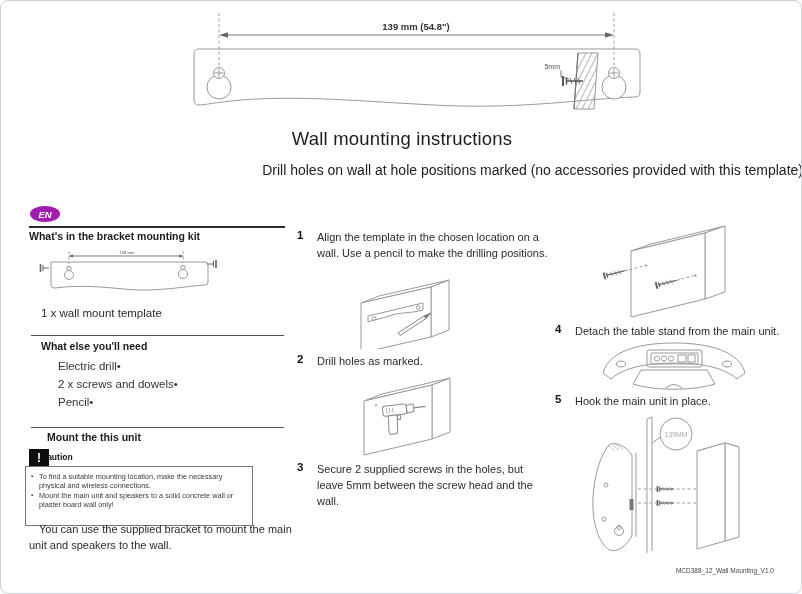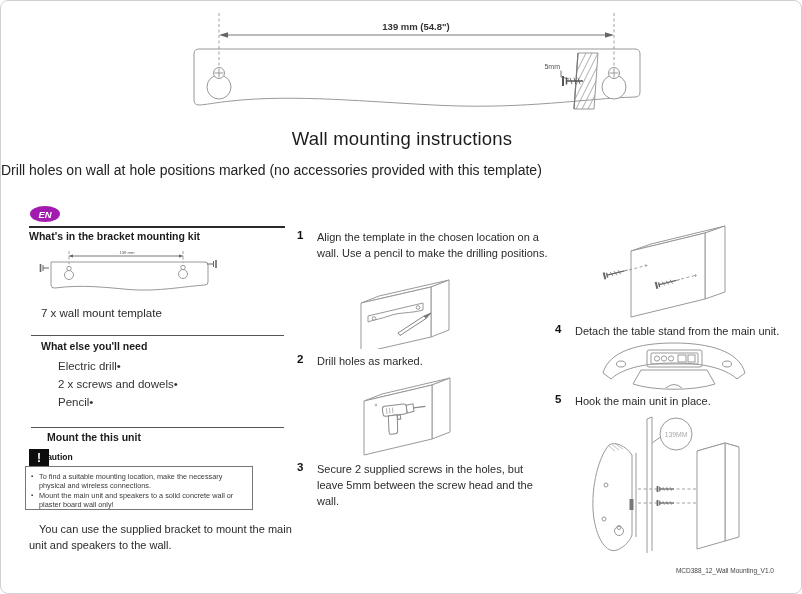--- a/index.html
+++ b/index.html
@@ -3,32 +3,32 @@
 <meta charset="utf-8">
 <style>
   html,body{margin:0;padding:0;background:#fff;}
   .page{
     position:relative;width:802px;height:594px;background:#fff;
     font-family:"Liberation Sans",sans-serif;color:#2b2b2b;overflow:hidden;
     border:1px solid #cfd2d4;border-radius:8px;box-sizing:border-box;
   }
   .abs{position:absolute;}
   .title{left:0;top:127px;width:802px;text-align:center;font-size:18.5px;font-weight:normal;color:#1c1c1c;letter-spacing:.2px;}
-  .subtitle{left:0;top:161px;width:802px;text-align:left;font-size:14px;color:#222;}
+  .subtitle{left:0;top:161px;width:802px;text-align:right;font-size:14px;color:#222;}
   .en-badge{left:29px;top:205px;width:30px;height:16px;background:#a21caf;color:#fff;border-radius:50%;
     font-size:9.5px;font-weight:bold;font-style:italic;display:flex;align-items:center;justify-content:center;}
   .rule{background:#2a2a2a;height:2px;}
   .rule.thin{height:1px;background:#555;}
   .h-bold{font-size:10.5px;font-weight:bold;color:#1c1c1c;}
   .body-txt{font-size:11px;line-height:15.5px;color:#2b2b2b;}
   .need-list{left:57px;top:356px;width:220px;font-size:11.5px;line-height:18.2px;color:#333;}
   .caution-icon{left:28px;top:448px;width:20px;height:18px;background:#0d0d0d;color:#fff;
     display:flex;align-items:center;justify-content:center;font-size:12px;font-weight:bold;}
   .caution-title{left:40px;top:451px;font-size:8.5px;font-weight:bold;color:#111;}
-  .caution-box{left:24px;top:465px;width:228px;height:44px;border:1px solid #777;box-sizing:border-box;
+  .caution-box{left:24px;top:465px;width:228px;height:60px;border:1px solid #777;box-sizing:border-box;
     padding:5px 6px 0 5px;}
   .c-row{display:flex;margin-bottom:1px;}
   .c-bullet{flex:none;width:8px;font-size:6px;line-height:9px;color:#333;}
   .c-text{flex:1;font-size:7.3px;line-height:9px;color:#3a3a3a;}
   .note{left:28px;top:521px;width:264px;text-indent:10px;}
   .step{position:absolute;display:flex;}
   .num{flex:none;width:20px;font-size:11.5px;font-weight:bold;color:#111;}
   .stext{flex:1;font-size:11px;line-height:16px;color:#2b2b2b;}
   .footer{left:0;top:566px;width:773px;text-align:right;font-size:6.5px;color:#444;}
   svg{display:block;}
@@ -132,21 +132,21 @@
       <line x1="4" y1="18" x2="4" y2="24" stroke-width="1"></line>
       <line x1="4" y1="21" x2="10" y2="21" stroke-width="1"></line>
     </g>
     <g class="scrw">
       <line x1="177" y1="13" x2="177" y2="21" stroke-width="1.6"></line>
       <line x1="174.5" y1="14" x2="174.5" y2="20" stroke-width="1"></line>
       <line x1="168" y1="17" x2="174.5" y2="17" stroke-width="1"></line>
     </g>
   </svg>
 
-  <div class="abs body-txt" style="left:40px;top:305px;font-size:11.5px;">7 x wall mount template</div>
+  <div class="abs body-txt" style="left:40px;top:305px;font-size:11.5px;">1 x wall mount template</div>
 
   <div class="abs rule thin" style="left:30px;top:334px;width:253px;"></div>
   <div class="abs h-bold" style="left:40px;top:339px;">What else you'll need</div>
   <div class="abs need-list">
     <div>Electric drill•</div>
     <div>2 x screws and dowels•</div>
     <div>Pencil•</div>
   </div>
 
   <div class="abs rule thin" style="left:30px;top:426px;width:253px;"></div>

